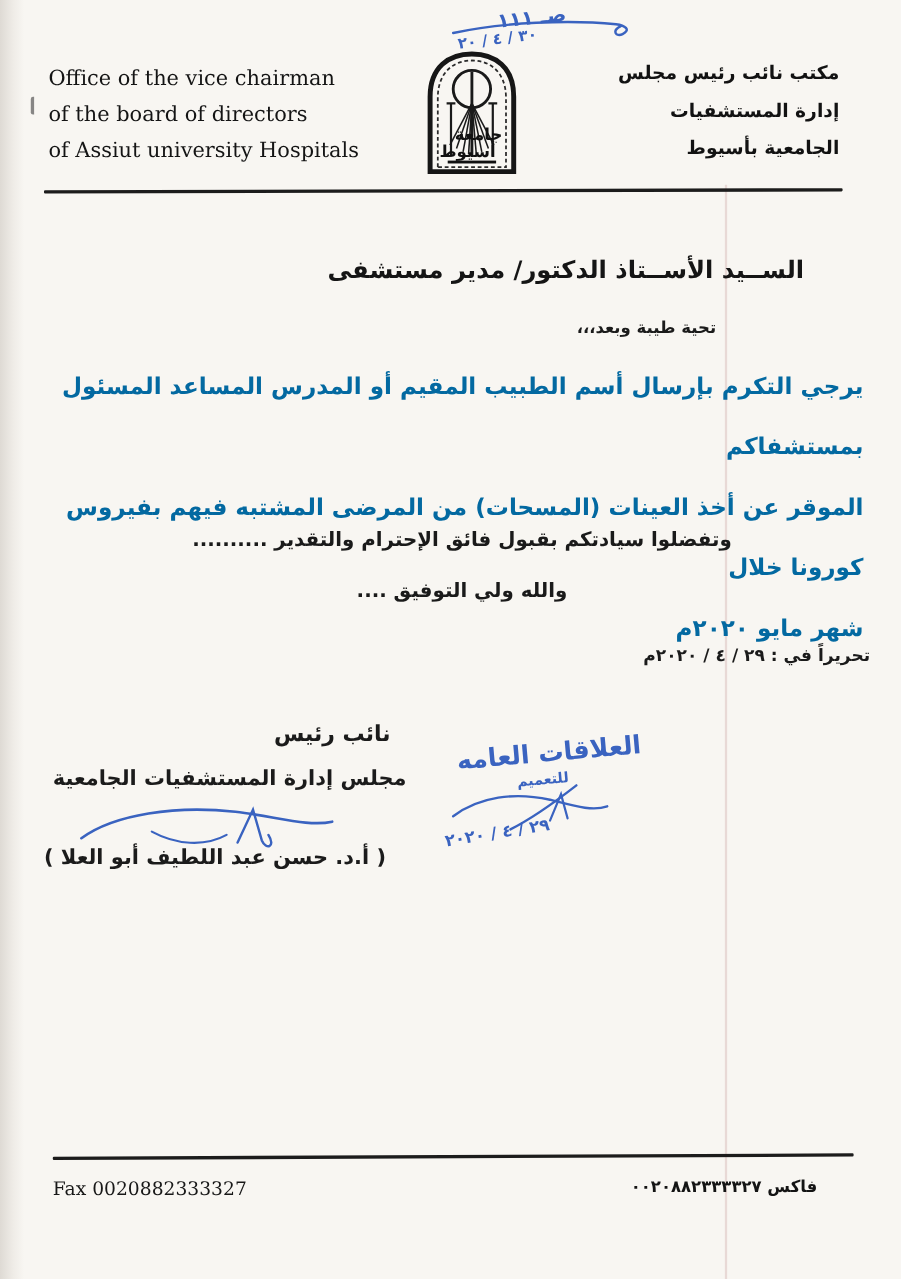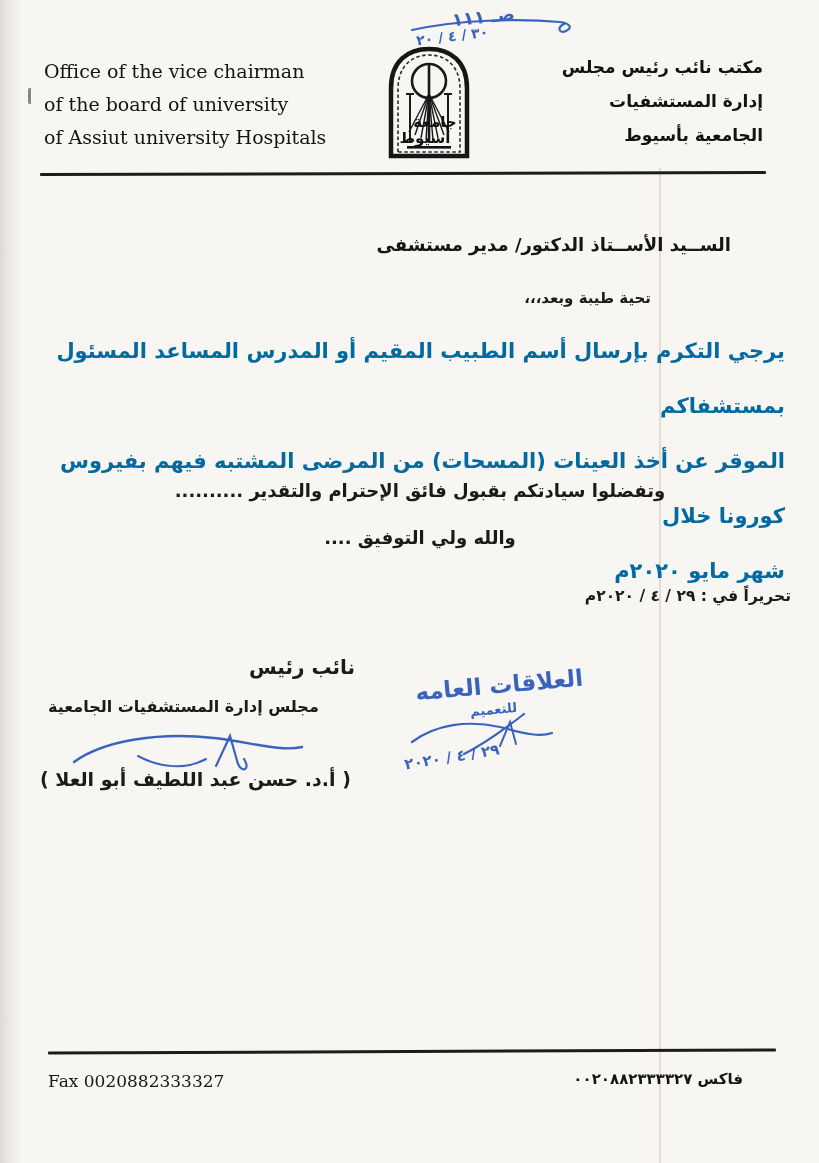--- a/index.html
+++ b/index.html
@@ -35,21 +35,21 @@
     font-size:17px;font-weight:bold;line-height:34px;color:#121212;
     letter-spacing:.5px;
   }
   .logo{position:absolute;left:383px;top:42px;}
   .rule{position:absolute;background:#1c1c1c;height:3px;border-radius:1px;}
   .rule-top{left:40px;top:172px;width:726px;transform:rotate(-0.15deg);}
   .rule-bottom{left:48px;top:1050px;width:728px;transform:rotate(-0.25deg);}
   
   .recipient{
     position:absolute;right:88px;top:234px;
-    direction:rtl;font-size:18px;font-weight:bold;color:#151515;
+    direction:rtl;font-size:22px;font-weight:bold;color:#151515;
   }
   .greeting{
     position:absolute;right:168px;top:289px;
     direction:rtl;font-size:15px;font-weight:bold;
   }
   .body-text{
     position:absolute;right:34px;top:324px;width:745px;
     direction:rtl;text-align:right;
     font-size:21px;font-weight:bold;line-height:55px;color:#0369a1;
   }
@@ -58,21 +58,21 @@
     direction:rtl;text-align:center;
     font-size:18px;font-weight:bold;color:#1a1a1a;
   }
   .closing .line2{margin-top:26px;}
   .date-line{
     position:absolute;right:28px;top:587px;
     direction:rtl;font-size:15.5px;font-weight:bold;margin-left:44px;
   }
   
   .sig-title1{position:absolute;left:205px;top:655px;direction:rtl;font-size:20px;font-weight:bold;margin-left:44px;}
-  .sig-title2{position:absolute;left:48px;top:697px;direction:rtl;font-size:16px;font-weight:bold;}
+  .sig-title2{position:absolute;left:48px;top:697px;direction:rtl;font-size:19px;font-weight:bold;}
   .sig-name{position:absolute;left:40px;top:768px;direction:rtl;font-size:19px;font-weight:bold;}
   .sig-stroke{position:absolute;left:68px;top:726px;}
   
   .ink{color:#3a63c0;}
   .top-note-text1{position:absolute;left:452px;top:6px;direction:rtl;font-size:18px;font-weight:bold;transform:rotate(-6deg);}
   .top-note-text2{position:absolute;left:416px;top:28px;direction:rtl;font-size:14px;font-weight:bold;transform:rotate(-7deg);}
   .top-note-stroke{position:absolute;left:408px;top:10px;}
   .side-note-text1{position:absolute;left:415px;top:672px;direction:rtl;font-size:23px;font-weight:bold;transform:rotate(-5deg);}
   .side-note-text2{position:absolute;left:470px;top:702px;direction:rtl;font-size:13px;font-weight:bold;transform:rotate(-5deg);}
   .side-note-stroke{position:absolute;left:408px;top:712px;}
@@ -92,21 +92,21 @@
 <body>
 
 <div class="page">
 
   <div class="scan-edge-left"></div>
   <div class="scan-line-vert"></div>
   <div class="edge-mark"></div>
 
   <div class="en-letterhead">
     <div>Office of the vice chairman</div>
-    <div>of the board of university</div>
+    <div>of the board of directors</div>
     <div>of Assiut university Hospitals</div>
   </div>
 
   <div class="ar-letterhead">
     <div>مكتب نائب رئيس مجلس</div>
     <div>إدارة المستشفيات</div>
     <div>الجامعية بأسيوط</div>
   </div>
 
   <div class="logo">

